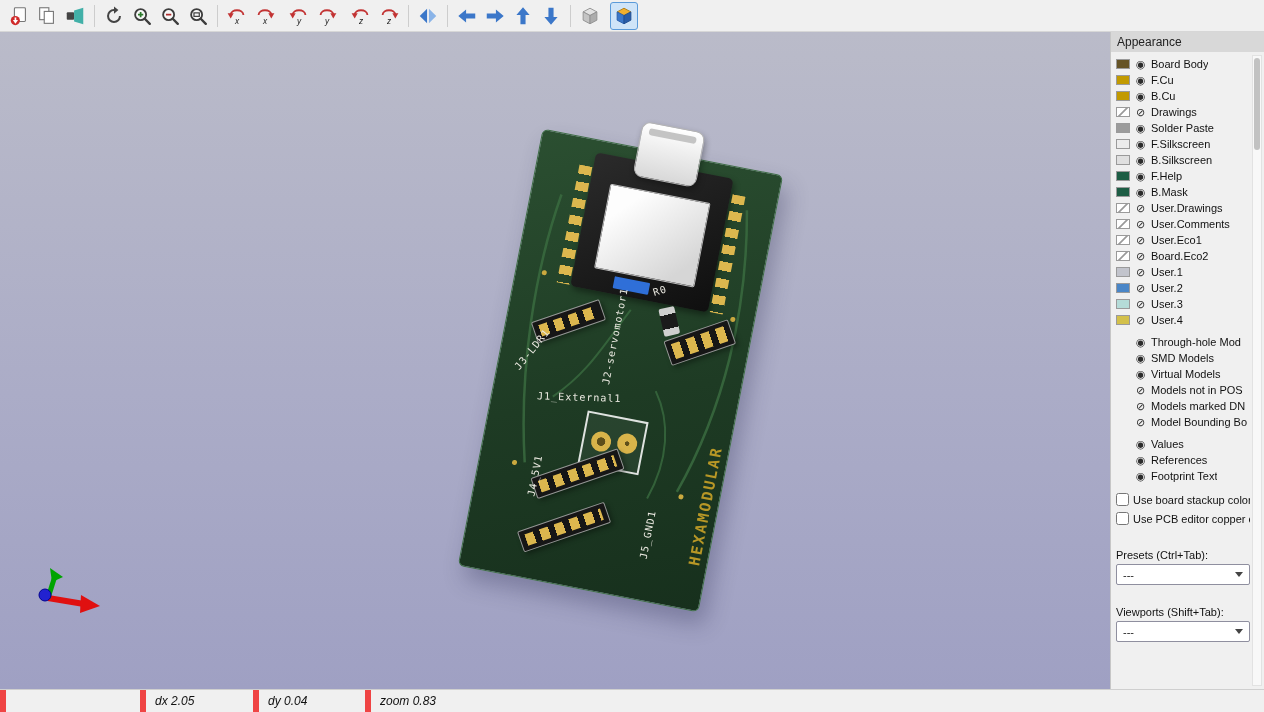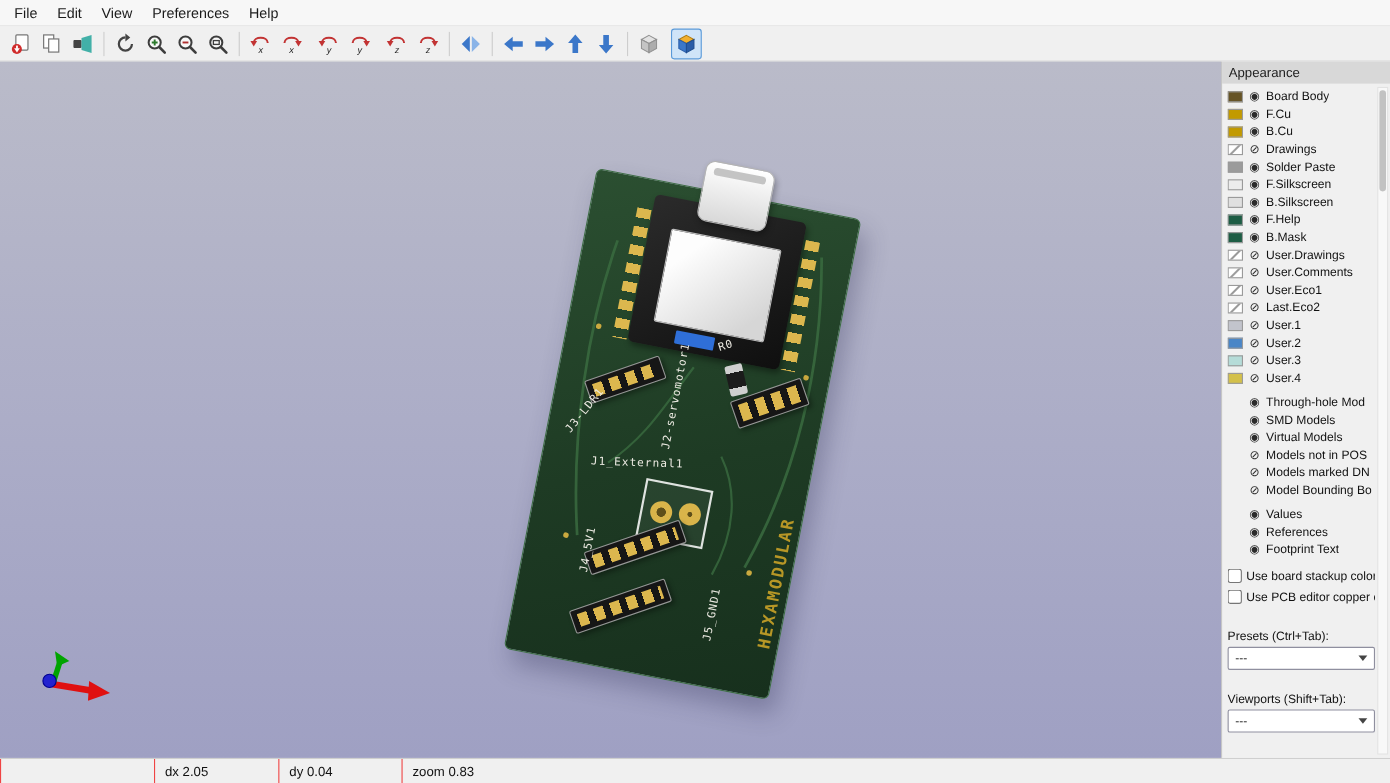--- a/index.html
+++ b/index.html
@@ -74,21 +74,21 @@
   .cb-label { font-size:11px; color:#111; white-space:nowrap; overflow:hidden; }
   .drop-label { font-size:11px; color:#111; margin:21px 0 3px; white-space:nowrap; overflow:hidden; }
   .select { height:21px; background:#fff; border:1px solid #8f8f9f; border-radius:2px; display:flex; align-items:center; justify-content:space-between; padding:0 6px; font-size:11px; color:#222; }
   .chev { width:0; height:0; border-left:4px solid transparent; border-right:4px solid transparent; border-top:5px solid #444; }
   .vscroll { position:absolute; right:2px; top:23px; width:10px; height:calc(100% - 26px); background:#f8f8f8; border:1px solid #e2e2e2; }
   .vthumb { position:absolute; top:2px; left:1px; width:6px; height:92px; background:#c2c2c2; border-radius:3px; }
 
   
   .statusbar { height:23px; background:#f0f0f0; border-top:1px solid #cfcfcf; display:flex; align-items:stretch; font-size:12px; color:#111; }
   .st-msg { flex:1; display:flex; align-items:center; padding-left:7px; }
-  .st-cell { display:flex; align-items:center; padding-left:9px; border-left:1px solid #ef4444; }
+  .st-cell { display:flex; align-items:center; padding-left:9px; border-left:6px solid #ef4444;font-style:italic; }
   .st-empty { width:140px; } .st-dx { width:113px; } .st-dy { width:112px; } .st-zoom { width:128px; }
 </style>
 </head>
 <body>
 
 <svg width="0" height="0" style="position:absolute" aria-hidden="true">
   <defs>
     <symbol id="s-export" viewBox="0 0 24 24">
       <rect x="7" y="3" width="12" height="15" rx="1" fill="#fdfdfd" stroke="#777" stroke-width="1.2"></rect>
       <circle cx="8" cy="17" r="5" fill="#d02b2b"></circle>
@@ -147,27 +147,20 @@
       <polygon points="12,3.5 19.5,7.5 12,11.5 4.5,7.5" fill="#f2b02e" stroke="#b07c10" stroke-width="1"></polygon>
       <polygon points="4.5,7.5 12,11.5 12,20.5 4.5,16.5" fill="#3b77c9" stroke="#2a5da8" stroke-width="1"></polygon>
       <polygon points="19.5,7.5 12,11.5 12,20.5 19.5,16.5" fill="#2a5da8" stroke="#1f4d8f" stroke-width="1"></polygon>
     </symbol>
   </defs>
 </svg>
 
 <div class="window">
 
 
-  <div class="menubar">
-    <span class="menu-item">File</span>
-    <span class="menu-item">Edit</span>
-    <span class="menu-item">View</span>
-    <span class="menu-item">Preferences</span>
-    <span class="menu-item">Help</span>
-  </div>
 
   <div class="toolbar">
     <button class="tbtn">
         <svg class="ticon">
           <use href="#s-export"></use>
         </svg>
       </button>
     <button class="tbtn">
         <svg class="ticon">
           <use href="#s-copy"></use>
@@ -405,21 +398,21 @@
           <span class="lb">User.Comments</span>
         </div>
         <div class="row">
           <span class="sw" style="background:linear-gradient(135deg,#ffffff 40%,#9a9a9a 47%,#9a9a9a 53%,#ffffff 60%)"></span>
           <span class="eye">⊘</span>
           <span class="lb">User.Eco1</span>
         </div>
         <div class="row">
           <span class="sw" style="background:linear-gradient(135deg,#ffffff 40%,#9a9a9a 47%,#9a9a9a 53%,#ffffff 60%)"></span>
           <span class="eye">⊘</span>
-          <span class="lb">Last.Eco2</span>
+          <span class="lb">Board.Eco2</span>
         </div>
         <div class="row">
           <span class="sw" style="background:#c2c4cc"></span>
           <span class="eye">⊘</span>
           <span class="lb">User.1</span>
         </div>
         <div class="row">
           <span class="sw" style="background:#4a86c7"></span>
           <span class="eye">⊘</span>
           <span class="lb">User.2</span>

